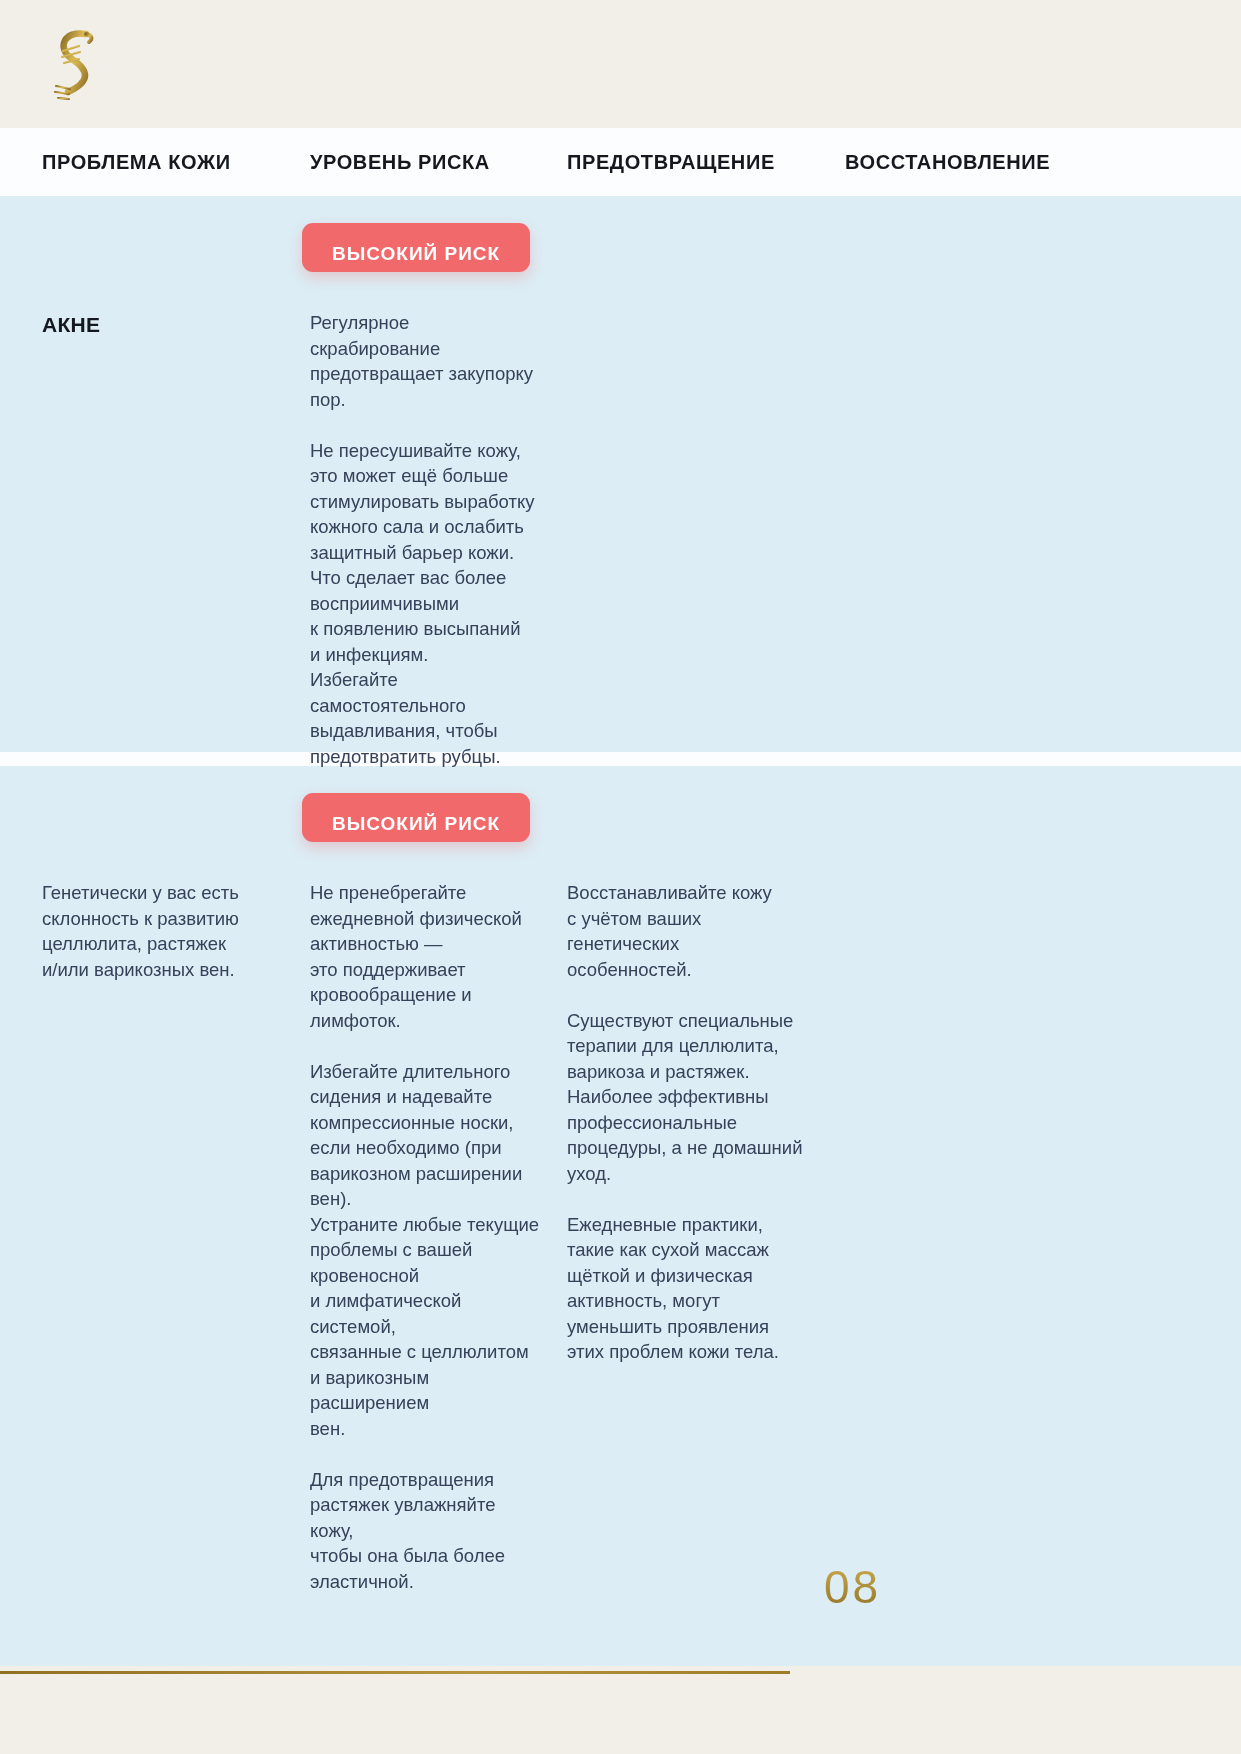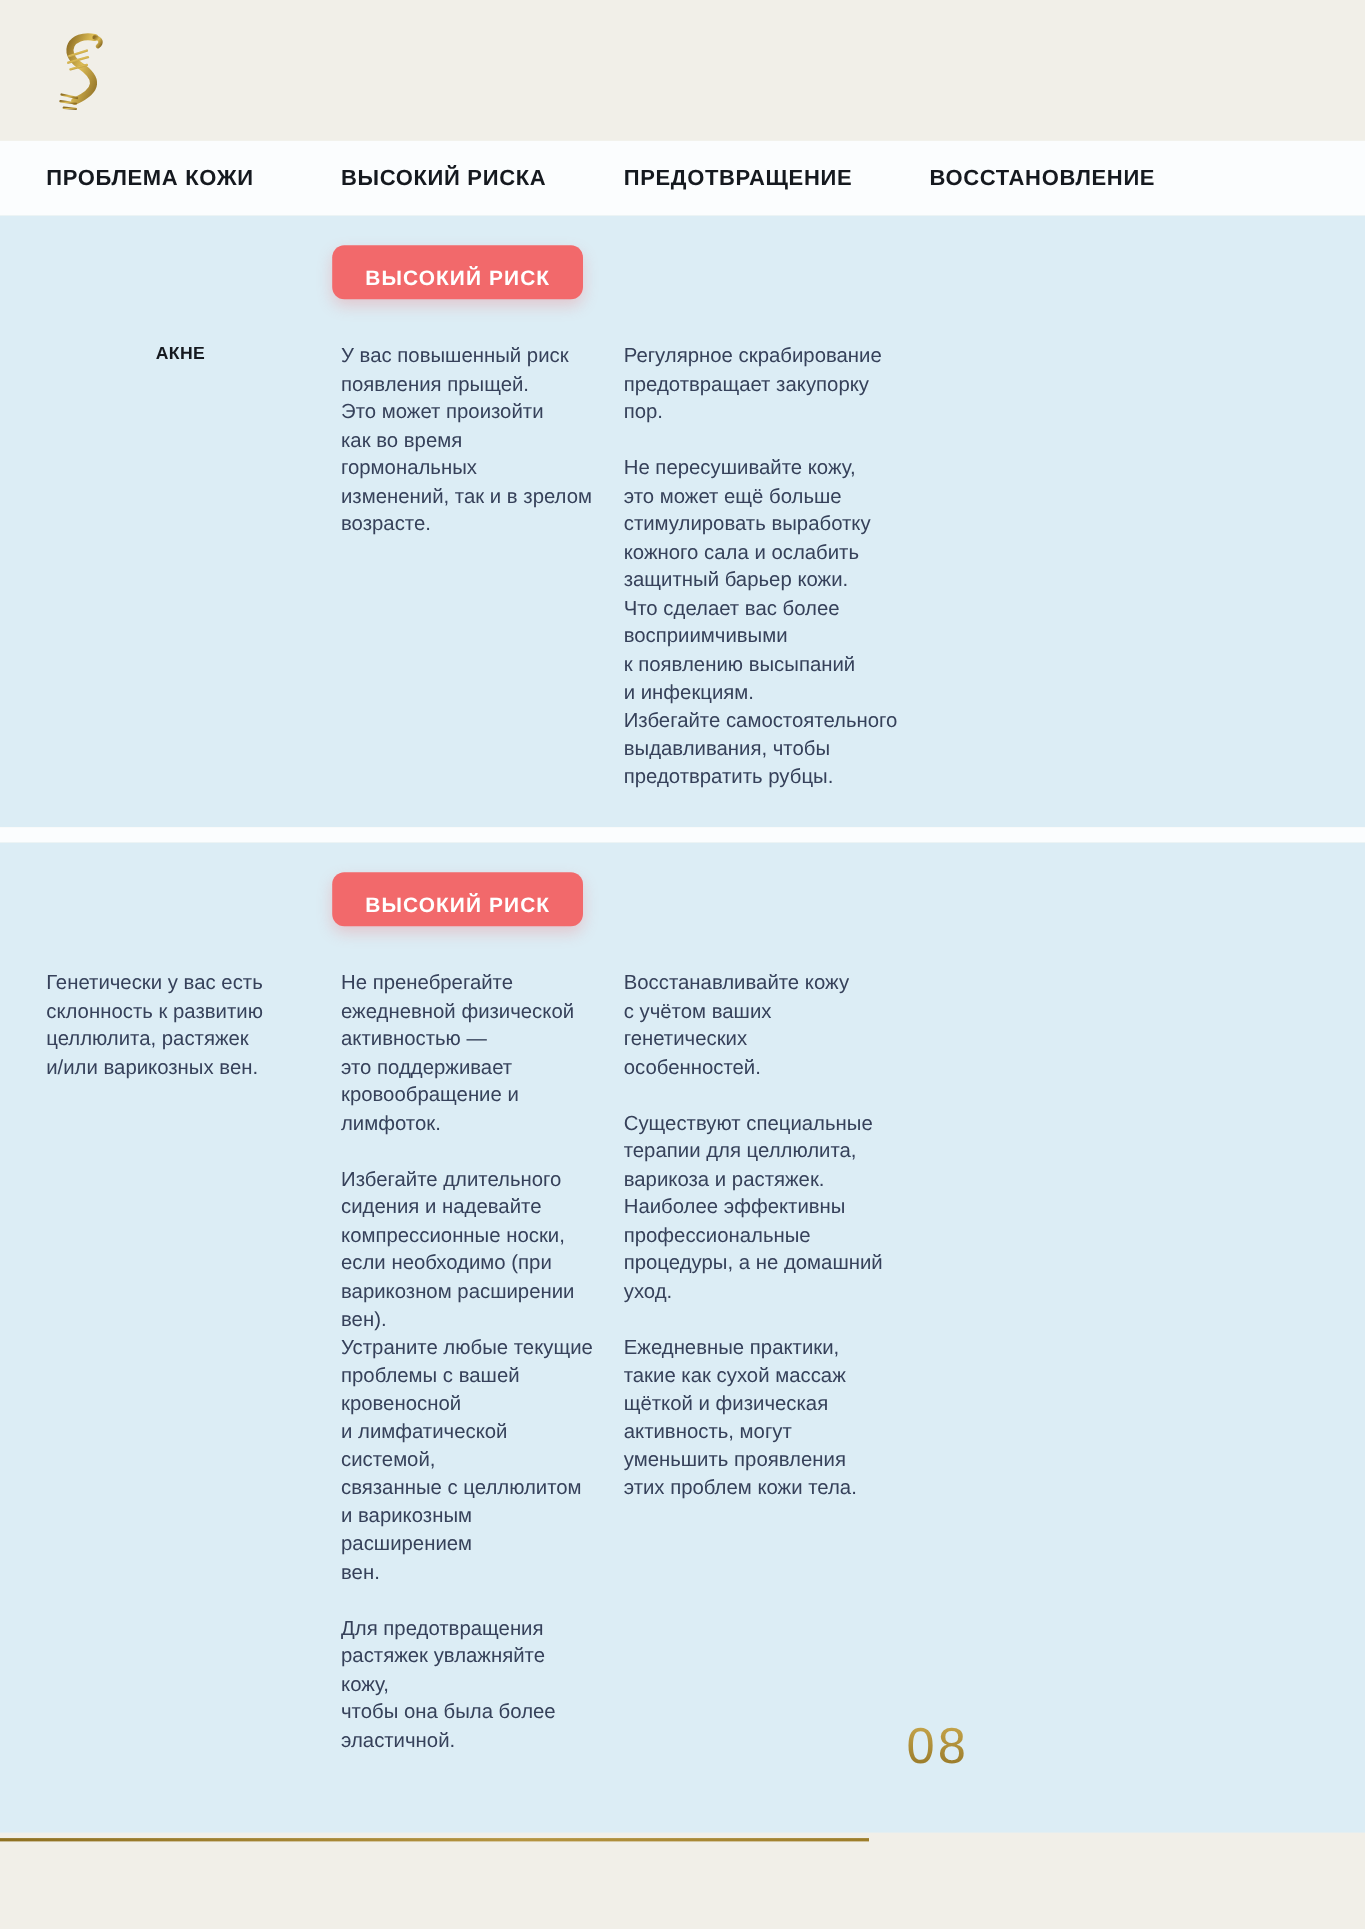--- a/index.html
+++ b/index.html
@@ -69,25 +69,24 @@
   .content-row{margin-top:38px;align-items:start;}
   .cell{
     font-size:18.5px;
     line-height:1.38;
     color:#36415a;
     white-space:pre-line;
     padding-right:24px;
   }
   .cell.problem{
     font-weight:700;
-    font-size:16px;
+    font-size:21px;
     letter-spacing:0.3px;
     color:var(--heading_text,#15191f);
     line-height:1.45;
-    text-align:center;
   }
   
   .footer-rule{
     position:absolute;
     left:0;top:1671px;
     width:790px;height:3px;
     background:linear-gradient(90deg,#8f7122,#b59440 60%,#9d7d2a);
   }
   .page-num{
     position:absolute;
@@ -126,37 +125,31 @@
           <path d="M10 60 L24 63"></path>
           <path d="M9 66 L23 68"></path>
           <path d="M12 72 L23 73"></path>
         </g>
       </svg>
     </div>
   </div>
 
   <div class="col-headers grid-cols">
     <div class="col-h">ПРОБЛЕМА КОЖИ</div>
-    <div class="col-h">ВЫСОКИЙ РИСКА</div>
+    <div class="col-h">УРОВЕНЬ РИСКА</div>
     <div class="col-h">ПРЕДОТВРАЩЕНИЕ</div>
     <div class="col-h">ВОССТАНОВЛЕНИЕ</div>
   </div>
 
   <section class="risk-section section-1">
     <div class="badge-row grid-cols">
       <span class="badge">ВЫСОКИЙ РИСК</span>
     </div>
     <div class="content-row grid-cols">
       <div class="cell problem">АКНЕ</div>
-      <div class="cell">У вас повышенный риск
-появления прыщей.
-Это может произойти
-как во время гормональных
-изменений, так и в зрелом
-возрасте.</div>
       <div class="cell">Регулярное скрабирование
 предотвращает закупорку
 пор.
 
 Не пересушивайте кожу,
 это может ещё больше
 стимулировать выработку
 кожного сала и ослабить
 защитный барьер кожи.
 Что сделает вас более

